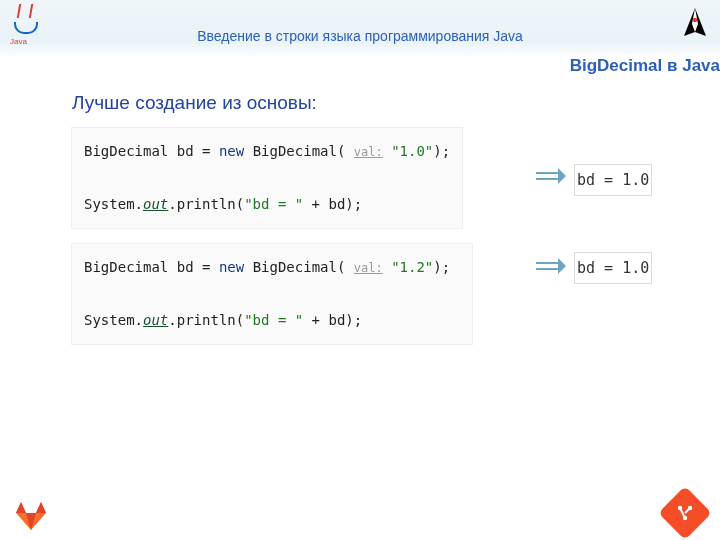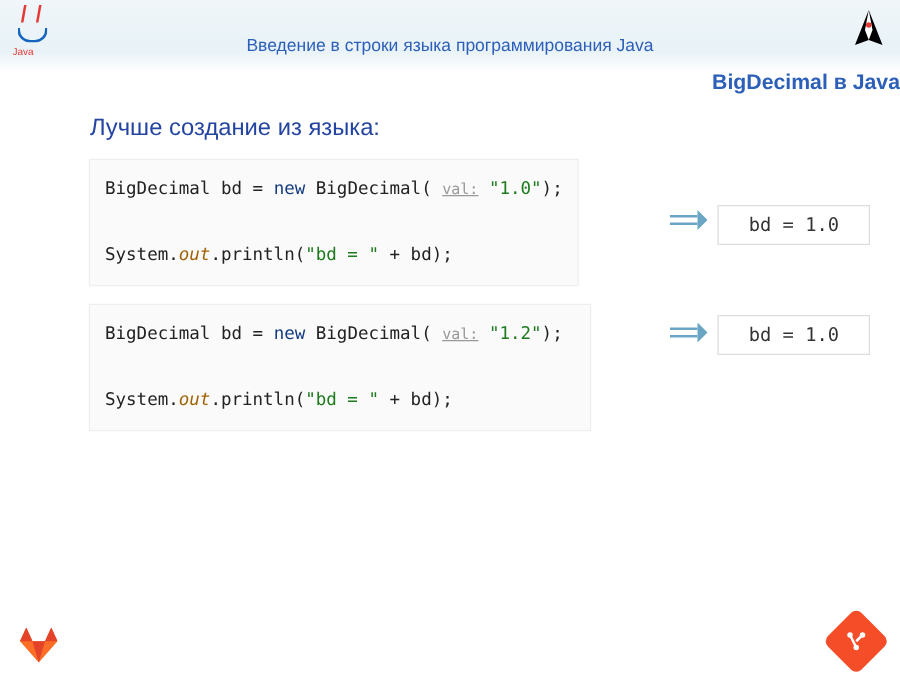--- a/index.html
+++ b/index.html
@@ -79,31 +79,31 @@
     font-size: 14px;
     color: #222;
     padding: 10px 12px;
     white-space: pre;
     line-height: 1.9;
     box-shadow: 0 0 0 1px #eee;
   }
   .codeblock.c1 { top: 128px; left: 72px; width: 390px; }
   .codeblock.c2 { top: 244px; left: 72px; width: 400px; }
   .kw-navy { color: #123a80; font-weight: 500; text-align: right; }
-  .kw-ital { color: #a16207; font-style: italic; }
+  .kw-ital { color: #14532d; font-style: italic; text-decoration: underline; }
   .str    { color: #1d7a1d; font-weight: 500; }
   .hint   { color: #999; font-size: 12px; text-decoration: underline; }
   .output {
     position: absolute;
     background: #fff;
     border: 1px solid #ddd;
     font-family: "Consolas", monospace;
     font-size: 15px;
     color: #333;
-    padding: 6px 24px;
+    padding: 6px 2px;
   }
   .out1 { top: 164px; left: 574px; }
   .out2 { top: 252px; left: 574px; }
   .arrow {
     position: absolute;
     width: 30px; height: 16px;
   }
   .ar1 { top: 168px; left: 536px; }
   .ar2 { top: 258px; left: 536px; }
   .gitlab {
@@ -136,21 +136,21 @@
 <div class="duke">
   <svg viewBox="0 0 30 34">
       <path d="M15 2 L26 30 L15 26 L4 30 Z" fill="#000"></path>
       <path d="M15 2 L18 18 L15 26 L12 18 Z" fill="#fff"></path>
       <circle cx="15" cy="14" r="2.2" fill="#e53935"></circle>
     </svg>
 </div>
 
 <div class="header-title">Введение в строки языка программирования Java</div>
 <div class="subtitle">BigDecimal в Java</div>
-<div class="lead">Лучше создание из языка:</div>
+<div class="lead">Лучше создание из основы:</div>
 
 <div class="codeblock c1"><span><span>BigDecimal</span> <span>bd</span> <span>=</span> <span class="kw-navy">new</span> <span>BigDecimal(</span> <span class="hint">val:</span> <span class="str">"1.0"</span><span>);</span>
 
 <span>System.</span><span class="kw-ital">out</span><span>.println(</span><span class="str">"bd = "</span><span> + bd);</span></span></div>
 
 <div class="codeblock c2"><span><span>BigDecimal</span> <span>bd</span> <span>=</span> <span class="kw-navy">new</span> <span>BigDecimal(</span> <span class="hint">val:</span> <span class="str">"1.2"</span><span>);</span>
 
 <span>System.</span><span class="kw-ital">out</span><span>.println(</span><span class="str">"bd = "</span><span> + bd);</span></span></div>
 
 <svg class="arrow ar1" viewBox="0 0 30 16">

